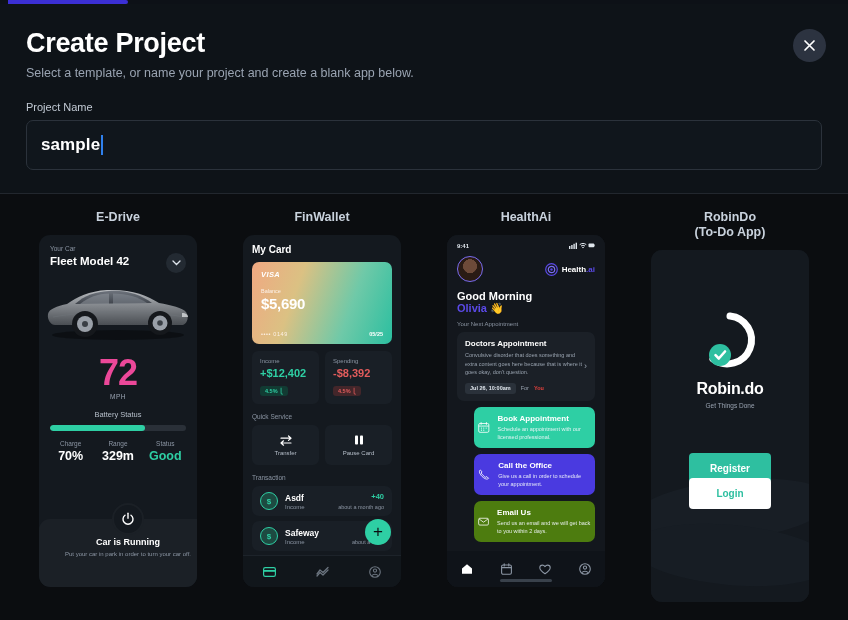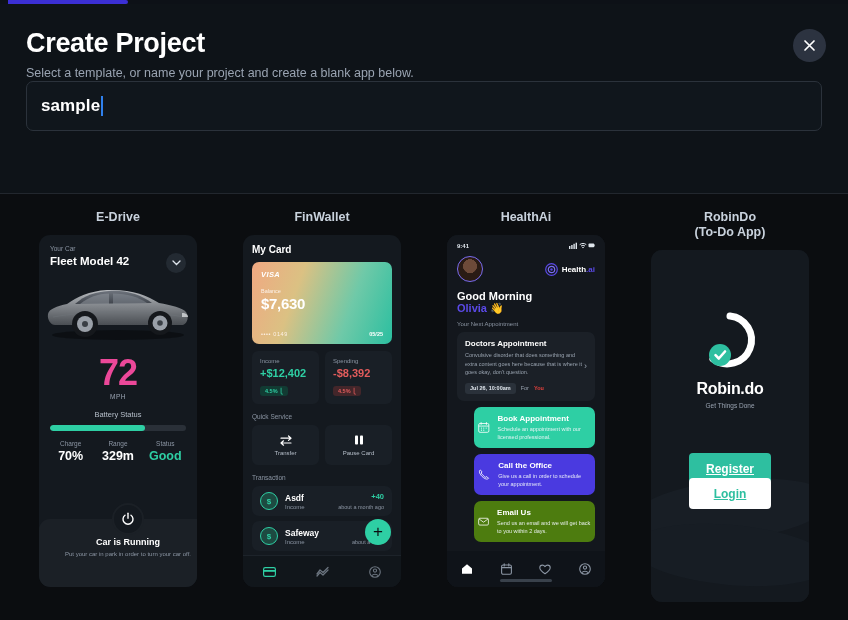--- a/index.html
+++ b/index.html
@@ -238,35 +238,36 @@
     position: absolute; top: 130px; width: 158px; text-align: center;
     font-size: 16px; font-weight: 700; color: #fff; letter-spacing: -0.3px;
   }
   .rd-tag {
     position: absolute; top: 152px; width: 158px; text-align: center;
     font-size: 6.5px; color: #9aa4b2;
   }
   .rd-btn {
     position: absolute; left: 38px; width: 82px; height: 31px; border-radius: 4px;
     display: flex; align-items: center; justify-content: center;
-    font-size: 12px; font-weight: 700; text-decoration: underline;
+    font-size: 10px; font-weight: 700;
   }
   .rd-btn.reg { top: 203px; background: #2ebfa0; color: #ffffff; }
   .rd-btn.log { top: 228px; background: #ffffff; color: #2ebfa0; }
 </style>
 </head>
 <body>
 
 <div class="topbar">
   <div class="topbar-fill"></div>
 </div>
 
 <div class="header">
   <div class="title">Create Project</div>
   <div class="subtitle">Select a template, or name your project and create a blank app below.</div>
+  <div class="field-label">Project Name</div>
   <div class="input-wrap">
     <span class="input-value">sample</span>
       <span class="caret"></span>
   </div>
   <div class="close-btn">
     <svg width="13" height="13" viewBox="0 0 13 13">
       <path d="M2 2 L11 11 M11 2 L2 11" stroke="#ffffff" stroke-width="1.7" stroke-linecap="round" fill="none"></path>
     </svg>
   </div>
 </div>
@@ -347,21 +348,21 @@
   </div>
 
   <div class="tpl">
     <div class="tpl-name">FinWallet</div>
     <div class="phone">
       <div class="fw">
         <div class="fw-h">My Card</div>
         <div class="fw-card">
           <div class="fw-visa">VISA</div>
           <div class="fw-bal-l">Balance</div>
-          <div class="fw-bal">$7,630</div>
+          <div class="fw-bal">$5,690</div>
           <div class="fw-cardnum">•••• 0149</div>
           <div class="fw-exp">05/25</div>
         </div>
         <div class="fw-row2">
           <div class="fw-mini">
             <div class="fw-mini-k">Income</div>
             <div class="fw-mini-v inc">+$12,402</div>
             <div class="fw-pill inc"><span>4.5%</span> <span>⎩</span></div>
           </div>
           <div class="fw-mini">

